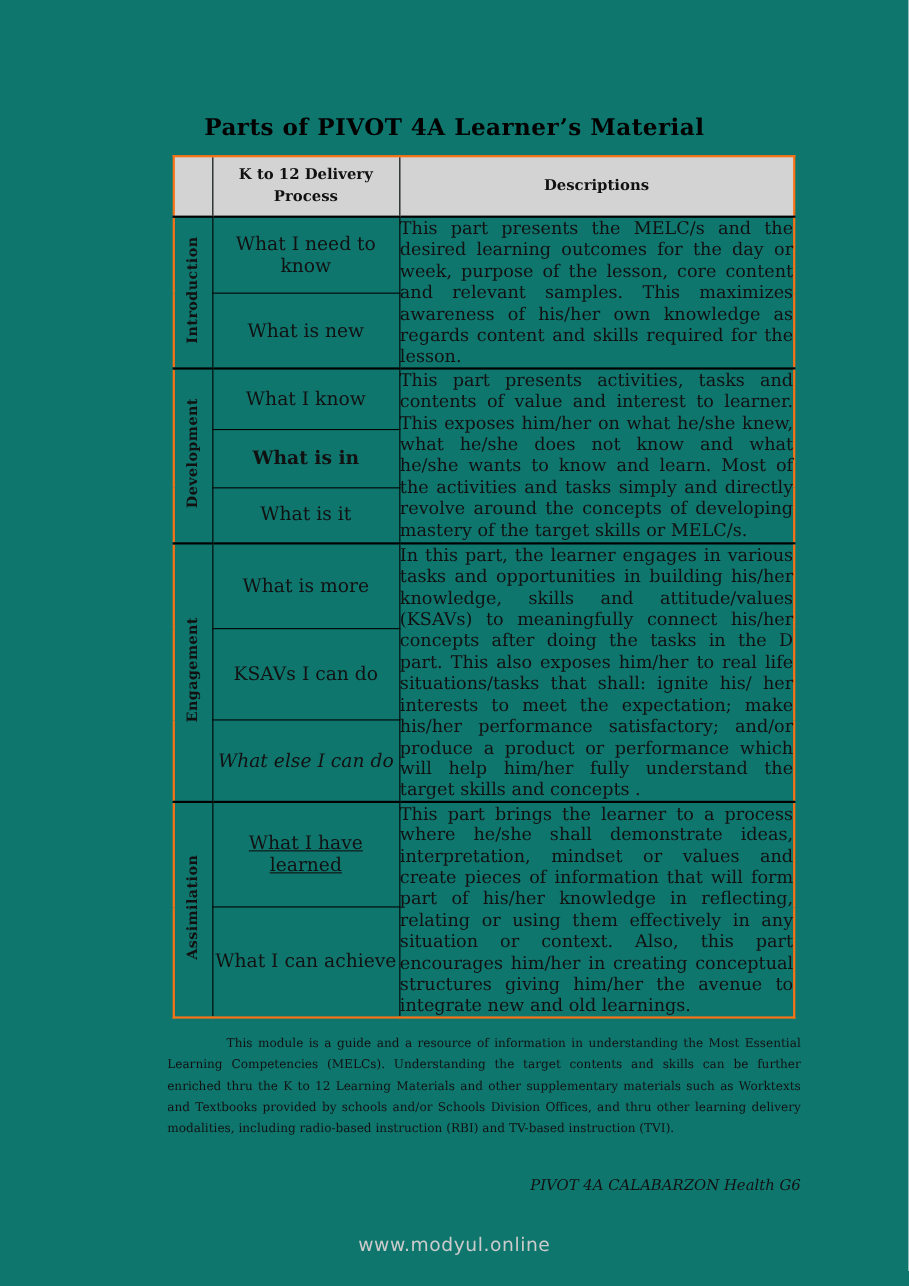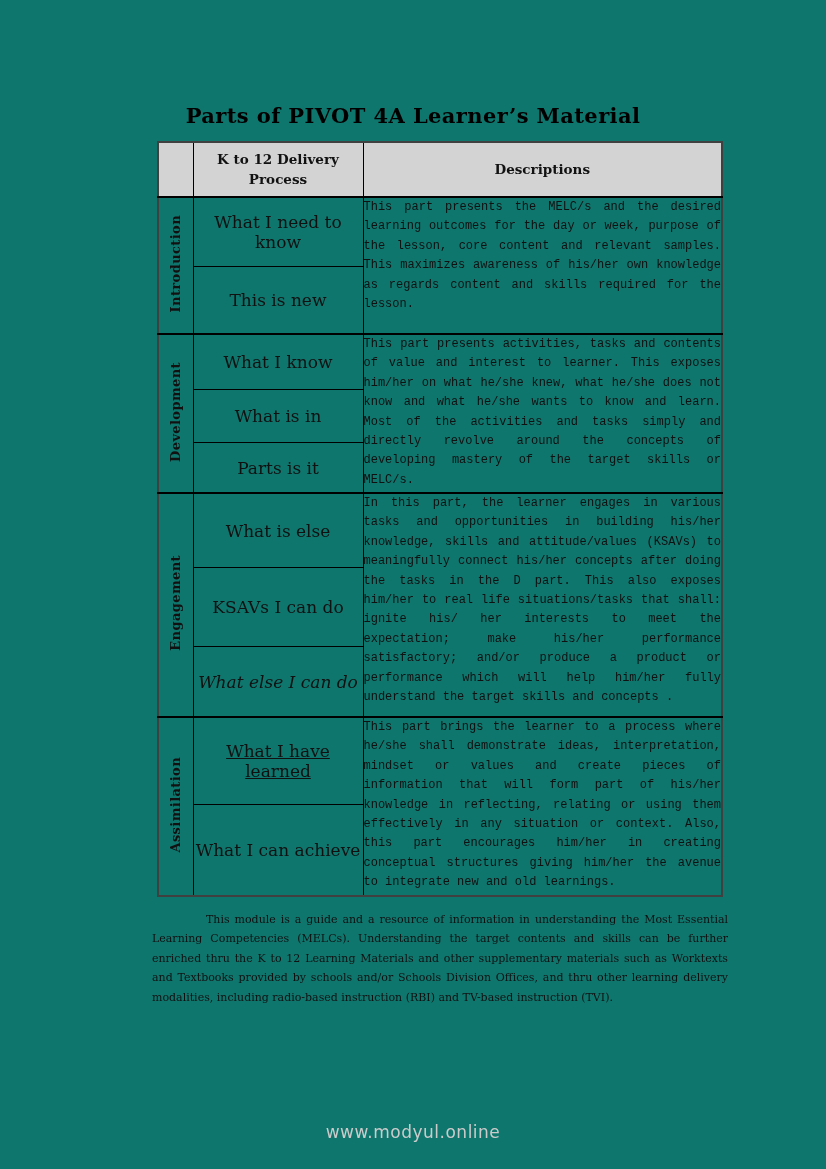--- a/index.html
+++ b/index.html
@@ -30,21 +30,21 @@
     margin: 13px 0 0 157px;
     width: 564px;
     table-layout: fixed;
   }
   table.parts-table th,
   table.parts-table td {
     border: 1px solid #000000;
     padding: 0;
   }
   table.parts-table {
-    border: 2px solid #404040;
+    border: 2px solid #f97316;
   }
   col.c-cat  { width: 35px; }
   col.c-proc { width: 170px; }
   col.c-desc { width: 359px; }
   tr.head th {
     background: #d3d3d3;
     height: 49px;
     font-size: 13.5px;
     font-weight: 700;
     text-align: center;
@@ -72,30 +72,29 @@
   }
   td.proc {
     text-align: center;
     vertical-align: middle;
     font-size: 17px;
     padding: 2px 6px;
   }
   td.desc {
     vertical-align: top;
     text-align: justify;
-    font-size: 12px;
+    font-size: 16px;
     line-height: 19.4px;
     padding: 5px 9px 4px 10px;
-    font-family: Liberation Mono, monospace;
   }
   
   .h68 { height: 68px; }
   .h66 { height: 66px; }
   .h54 { height: 54px; }
-  .h52 { height: 52px; }
+  .h52 { height: 52px; font-weight: bold; }
   .h49 { height: 49px; }
   .h73 { height: 73px; }
   .h78 { height: 78px; }
   .h69 { height: 69px; font-style: italic; }
   .h86 { height: 86px; text-decoration: underline; }
   .h90 { height: 90px; }
   .module-para {
     margin: 13px 98px 0 152px;
     text-align: justify;
     text-indent: 54px;
@@ -144,42 +143,42 @@
     </tr>
 
     <tr class="section-start">
       <th class="cat" rowspan="2">
         <span class="rot">Introduction</span>
       </th>
       <td class="proc h68">What I need to know</td>
       <td class="desc" rowspan="2">This part presents the MELC/s and the desired learning outcomes for the day or week, purpose of the lesson, core content and relevant samples. This maximizes awareness of his/her own knowledge as regards content and skills required for the lesson.</td>
     </tr>
     <tr>
-      <td class="proc h66">This is new</td>
+      <td class="proc h66">What is new</td>
     </tr>
 
     <tr class="section-start">
       <th class="cat" rowspan="3">
         <span class="rot">Development</span>
       </th>
       <td class="proc h54">What I know</td>
       <td class="desc" rowspan="3">This part presents activities, tasks and contents of value and interest to learner. This exposes him/her on what he/she knew, what he/she does not know and what he/she wants to know and learn. Most of the activities and tasks simply and directly revolve around the concepts of developing mastery of the target skills or MELC/s.</td>
     </tr>
     <tr>
       <td class="proc h52">What is in</td>
     </tr>
     <tr>
-      <td class="proc h49">Parts is it</td>
+      <td class="proc h49">What is it</td>
     </tr>
 
     <tr class="section-start">
       <th class="cat" rowspan="3">
         <span class="rot">Engagement</span>
       </th>
-      <td class="proc h73">What is else</td>
+      <td class="proc h73">What is more</td>
       <td class="desc" rowspan="3">In this part, the learner engages in various tasks and opportunities in building his/her knowledge, skills and attitude/values (KSAVs) to meaningfully connect his/her concepts after doing the tasks in the D part. This also exposes him/her to real life situations/tasks that shall: ignite his/ her interests to meet the expectation; make his/her performance satisfactory; and/or produce a product or performance which will help him/her fully understand the target skills and concepts .</td>
     </tr>
     <tr>
       <td class="proc h78">KSAVs I can do</td>
     </tr>
     <tr>
       <td class="proc h69">What else I can do</td>
     </tr>
 
     <tr class="section-start">
@@ -190,16 +189,17 @@
       <td class="desc" rowspan="2">This part brings the learner to a process where he/she shall demonstrate ideas, interpretation, mindset or values and create pieces of information that will form part of his/her knowledge in reflecting, relating or using them effectively in any situation or context. Also, this part encourages him/her in creating conceptual structures giving him/her the avenue to integrate new and old learnings.</td>
     </tr>
     <tr>
       <td class="proc h90">What I can achieve</td>
     </tr>
   </tbody>
     </table>
 
   <p class="module-para">This module is a guide and a resource of information in understanding the Most Essential Learning Competencies (MELCs). Understanding the target contents and skills can be further enriched thru the K to 12 Learning Materials and other supplementary materials such as Worktexts and Textbooks provided by schools and/or Schools Division Offices, and thru other learning delivery modalities, including radio-based instruction (RBI) and TV-based instruction (TVI).</p>
 
+  <p class="page-footer">PIVOT 4A CALABARZON Health G6</p>
 
   <div class="watermark">www.modyul.online</div>
 
 </div>
 
 </body></html>

